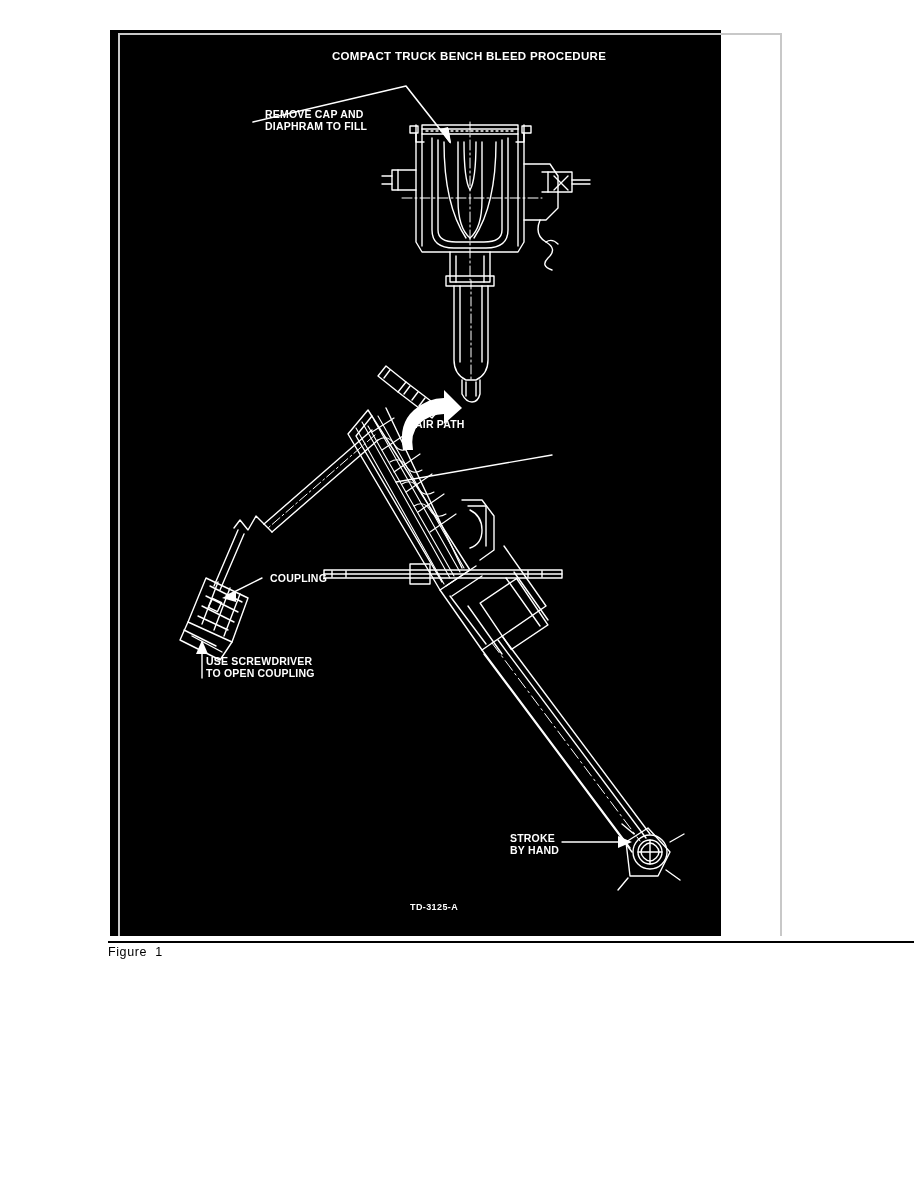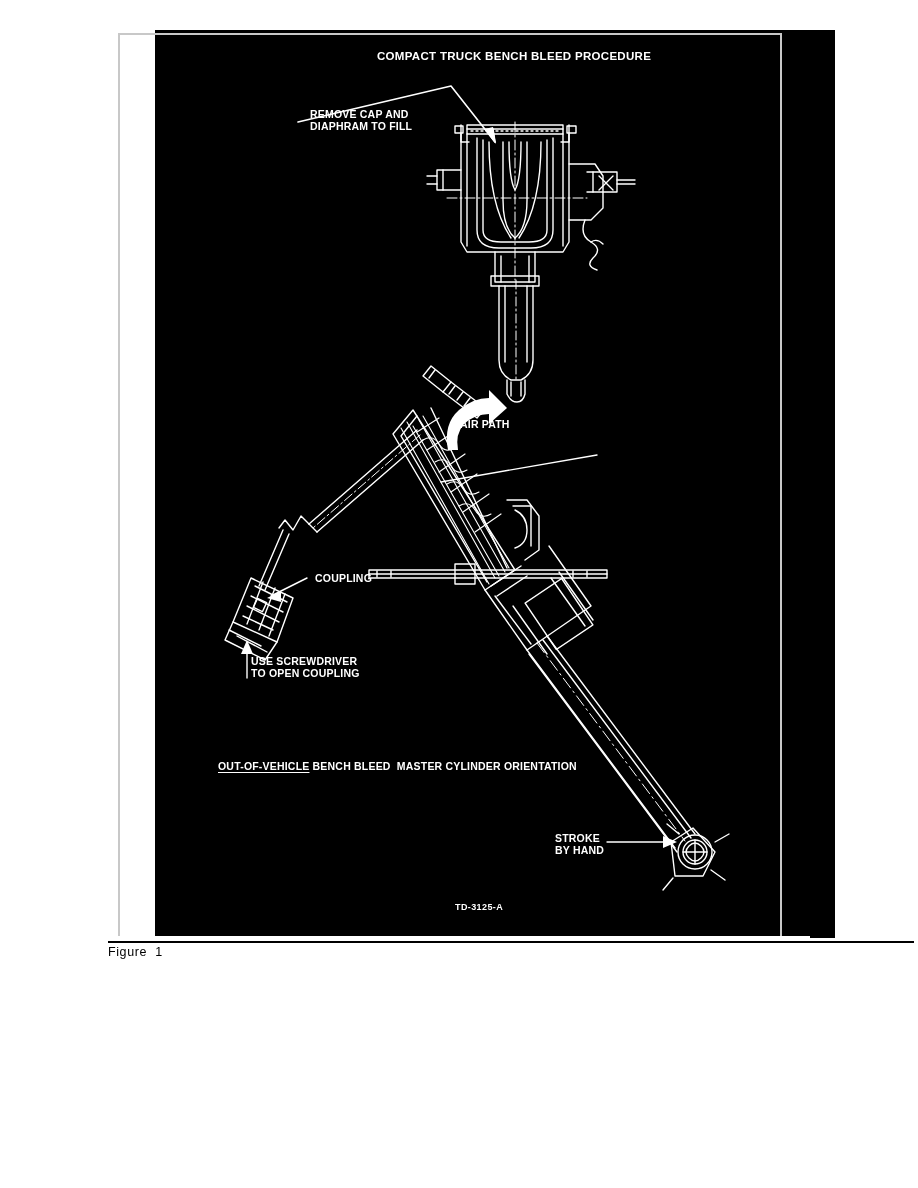--- a/index.html
+++ b/index.html
@@ -22,24 +22,23 @@
     left: 0; top: 0;
     width: 918px; height: 1188px;
     background: #ffffff;
   }
 
   
   #figure-panel {
     position: absolute;
     left: 110px;
     top: 30px;
-    width: 680px;
+    width: 611px;
     height: 908px;
     background: #000000;
-    margin-left: 45px;
   }
   
   #panel-rule {
     position: absolute;
     left: 118px;
     top: 33px;
     width: 664px;
     height: 905px;
     border-top: 2px solid #c8c8c8;
     border-left: 2px solid #c8c8c8;
@@ -373,21 +372,20 @@
 
 
     <div class="lbl" id="label-coupling">COUPLING</div>
 
     <div class="lbl" id="label-screwdriver">USE SCREWDRIVER
 TO OPEN COUPLING</div>
 
     <div class="lbl" id="label-stroke">STROKE
 BY HAND</div>
 
-    <div class="lbl" id="label-orientation"><span class="underl">OUT-OF-VEHICLE</span><span> BENCH BLEED  MASTER CYLINDER ORIENTATION</span></div>
 
     <div class="lbl" id="drawing-number">TD-3125-A</div>
 
   </div>
 
   <div id="panel-rule"></div>
   <div id="panel-baseline"></div>
   <div id="caption-rule"></div>
 
   <div id="figure-caption">Figure  1</div>

